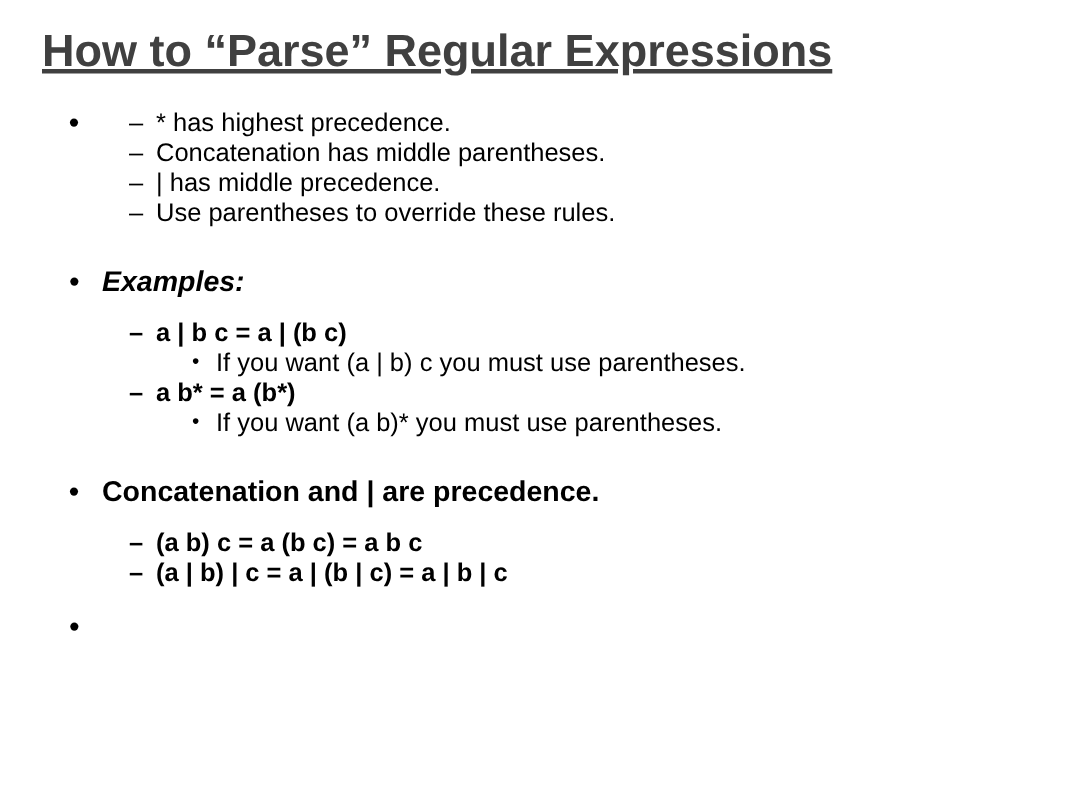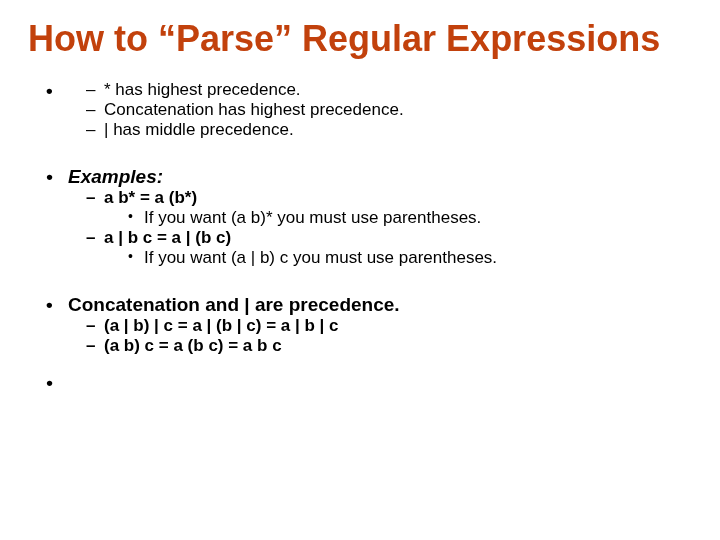--- a/index.html
+++ b/index.html
@@ -11,24 +11,25 @@
     font-family: Arial, Helvetica, sans-serif;
     color: #000000;
   }
   .slide {
     box-sizing: border-box;
     width: 720px;
     height: 540px;
     padding: 18px 28px 18px 28px;
   }
   .title {
-    font-size: 36px;
+    font-size: 30px;
     font-weight: bold;
-    color: #c2410c;
+    color: #404040;
     margin: 0 0 20px 0;
+    text-decoration: underline;
   }
   ul.level1 {
     list-style: none;
     padding-left: 18px;
     margin: 0;
   }
   ul.level1 > li {
     position: relative;
     padding-left: 22px;
     margin-bottom: 6px;
@@ -40,21 +41,21 @@
     position: absolute;
     left: 0;
     top: 0;
     font-size: 19px;
     color: #000;
   }
   ul.level1 > li.italic, span.italic { font-style: italic; }
   ul.level2 {
     list-style: none;
     padding-left: 18px;
-    margin: 0 0 0 0;
+    margin: 12px 0 0 0;
   }
   ul.level2 > li {
     position: relative;
     padding-left: 18px;
     margin-bottom: 0px;
     font-size: 17px;
     font-weight: normal;
     font-style: normal;
   }
   ul.level2 > li::before {
@@ -92,52 +93,53 @@
 <body>
 
 <div class="slide">
   <h1 class="title">How to “Parse” Regular Expressions</h1>
 
   <ul class="level1">
 
     <li>
       <ul class="level2">
         <li>* has highest precedence.</li>
-        <li>Concatenation has highest precedence.</li>
+        <li>Concatenation has middle parentheses.</li>
         <li>| has middle precedence.</li>
+        <li>Use parentheses to override these rules.</li>
       </ul>
     </li>
 
     <div class="spacer"></div>
 
     <li class="italic">
       <span>Examples:</span>
       <ul class="level2">
         <li class="bold">
+          <span>a | b c = a | (b c)</span>
+          <ul class="level3">
+            <li>If you want (a | b) c you must use parentheses.</li>
+          </ul>
+        </li>
+        <li class="bold">
           <span>a b* = a (b*)</span>
           <ul class="level3">
             <li>If you want (a b)* you must use parentheses.</li>
-          </ul>
-        </li>
-        <li class="bold">
-          <span>a | b c = a | (b c)</span>
-          <ul class="level3">
-            <li>If you want (a | b) c you must use parentheses.</li>
           </ul>
         </li>
       </ul>
     </li>
 
     <div class="spacer"></div>
 
     <li>
       <span>Concatenation and | are precedence.</span>
       <ul class="level2">
+        <li class="bold">(a b) c = a (b c) = a b c</li>
         <li class="bold">(a | b) | c = a | (b | c) = a | b | c</li>
-        <li class="bold">(a b) c = a (b c) = a b c</li>
       </ul>
     </li>
 
     <div class="spacer-sm"></div>
 
     <li class="italic">
     </li>
 
   </ul>
 </div>

